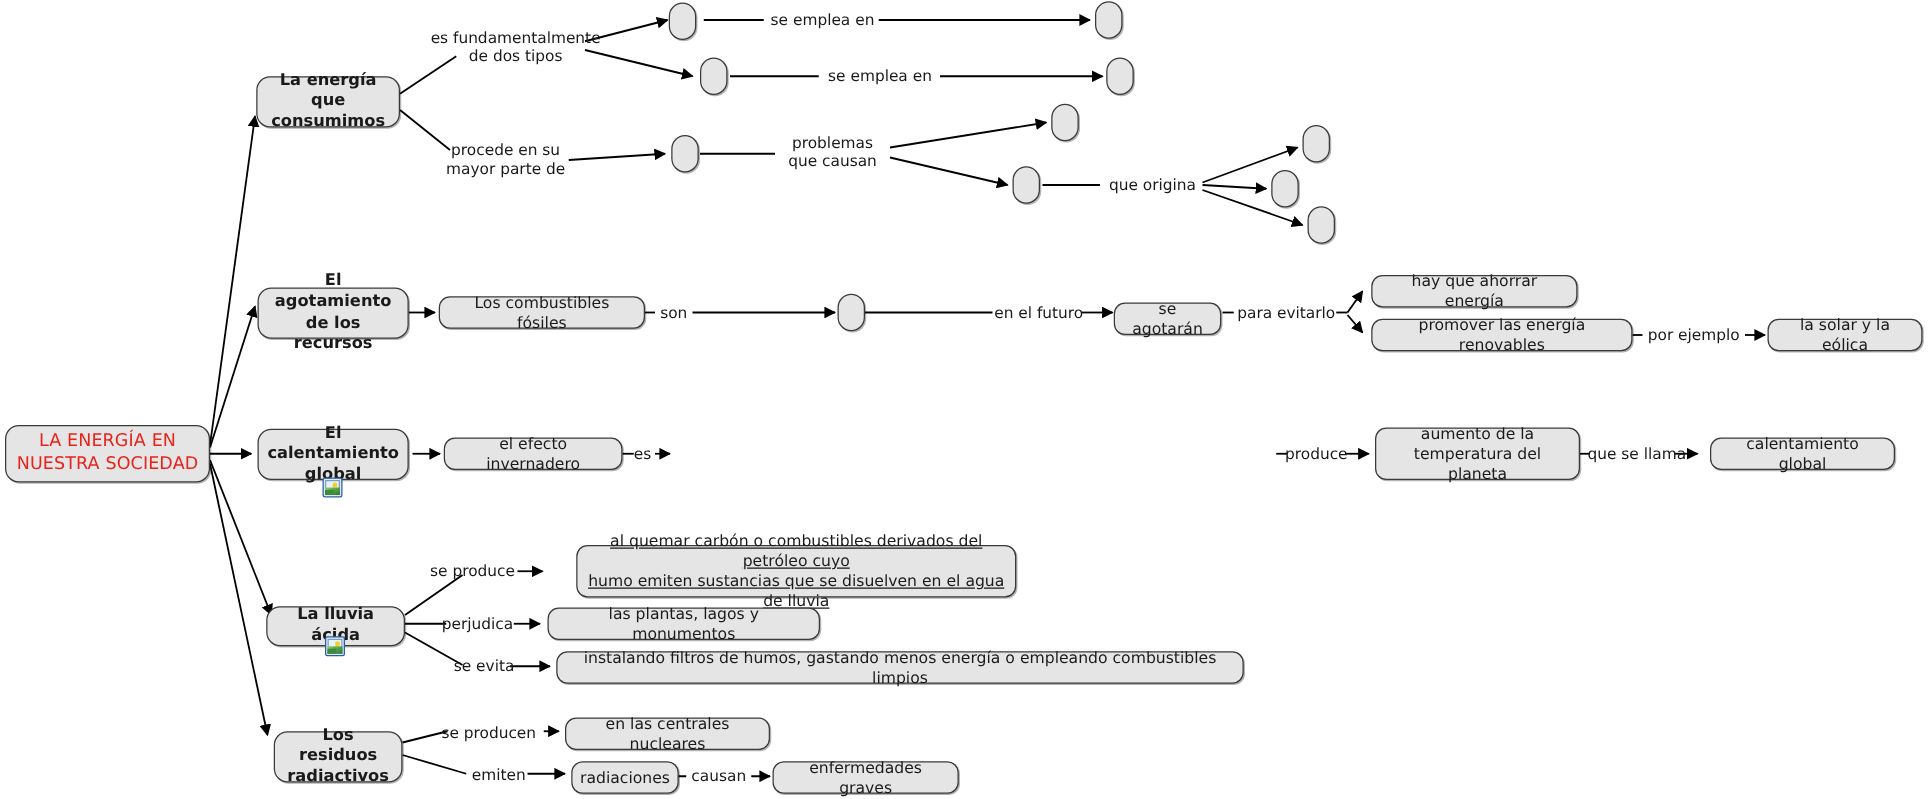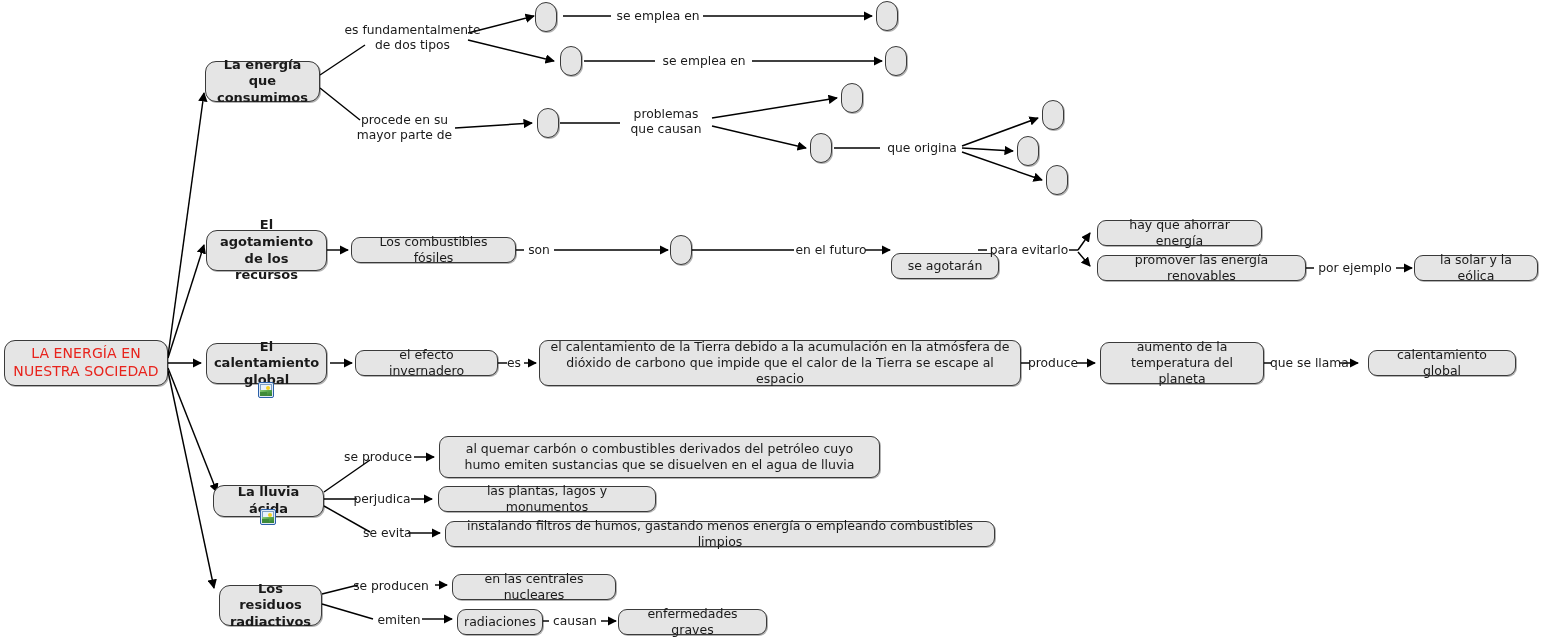--- a/index.html
+++ b/index.html
@@ -239,21 +239,21 @@
   <div class="node" style="left:351px; top:237px; width:165px; height:26px;">
     <span>Los combustibles fósiles</span>
   </div>
   <div class="linkword" style="left:524px; top:243px; width:30px;">son</div>
 
   <div class="node pill" style="left:670px; top:235px; width:22px; height:30px;">
     <span></span>
   </div>
   <div class="linkword" style="left:795px; top:243px; width:72px;">en el futuro</div>
 
-  <div class="node" style="left:891px; top:253px; width:108px; height:26px;">
+  <div class="node" style="left:891px; top:242px; width:86px; height:26px;">
     <span>se agotarán</span>
   </div>
   <div class="linkword" style="left:988px; top:243px; width:82px;">para evitarlo</div>
 
   <div class="node" style="left:1097px; top:220px; width:165px; height:26px;">
     <span>hay que ahorrar energía</span>
   </div>
   <div class="node" style="left:1097px; top:255px; width:209px; height:26px;">
     <span>promover las energía renovables</span>
   </div>
@@ -271,24 +271,20 @@
     <span class="sun"></span>
     <span class="hill"></span>
     <span class="hill2"></span>
   </div>
 
   <div class="node" style="left:355px; top:350px; width:143px; height:26px;">
     <span>el efecto invernadero</span>
   </div>
   <div class="linkword" style="left:504px; top:356px; width:20px;">es</div>
 
-  <div class="node" style="left:539px; top:340px; width:482px; height:46px; font-size:12.5px;">
-    <span style="white-space:pre-line;">el calentamiento de la Tierra debido a la acumulación en la atmósfera de
-dióxido de carbono que impide que el calor de la Tierra se escape al espacio</span>
-  </div>
   <div class="linkword" style="left:1028px; top:356px; width:50px;">produce</div>
 
   <div class="node" style="left:1100px; top:342px; width:164px; height:42px;">
     <span style="white-space:pre-line;">aumento de la
 temperatura del planeta</span>
   </div>
   <div class="linkword" style="left:1270px; top:356px; width:76px;">que se llama</div>
   <div class="node" style="left:1368px; top:350px; width:148px; height:26px;text-align:center;">
     <span>calentamiento global</span>
   </div>
@@ -297,21 +293,21 @@
     <span style="white-space:pre-line;">La lluvia ácida</span>
   </div>
   <div class="imgbadge" style="left:260px; top:509px;">
     <span class="sky"></span>
     <span class="sun"></span>
     <span class="hill"></span>
     <span class="hill2"></span>
   </div>
 
   <div class="linkword" style="left:340px; top:450px; width:76px;">se produce</div>
-  <div class="node" style="left:439px; top:436px; width:441px; height:42px;">
+  <div class="node" style="left:461px; top:436px; width:352px; height:42px;text-decoration:underline;">
     <span style="white-space:pre-line;">al quemar carbón o combustibles derivados del petróleo cuyo
 humo emiten sustancias que se disuelven en el agua de lluvia</span>
   </div>
 
   <div class="linkword" style="left:351px; top:492px; width:62px;">perjudica</div>
   <div class="node" style="left:438px; top:486px; width:218px; height:26px;">
     <span>las plantas, lagos y monumentos</span>
   </div>
 
   <div class="linkword" style="left:363px; top:526px; width:48px;">se evita</div>

